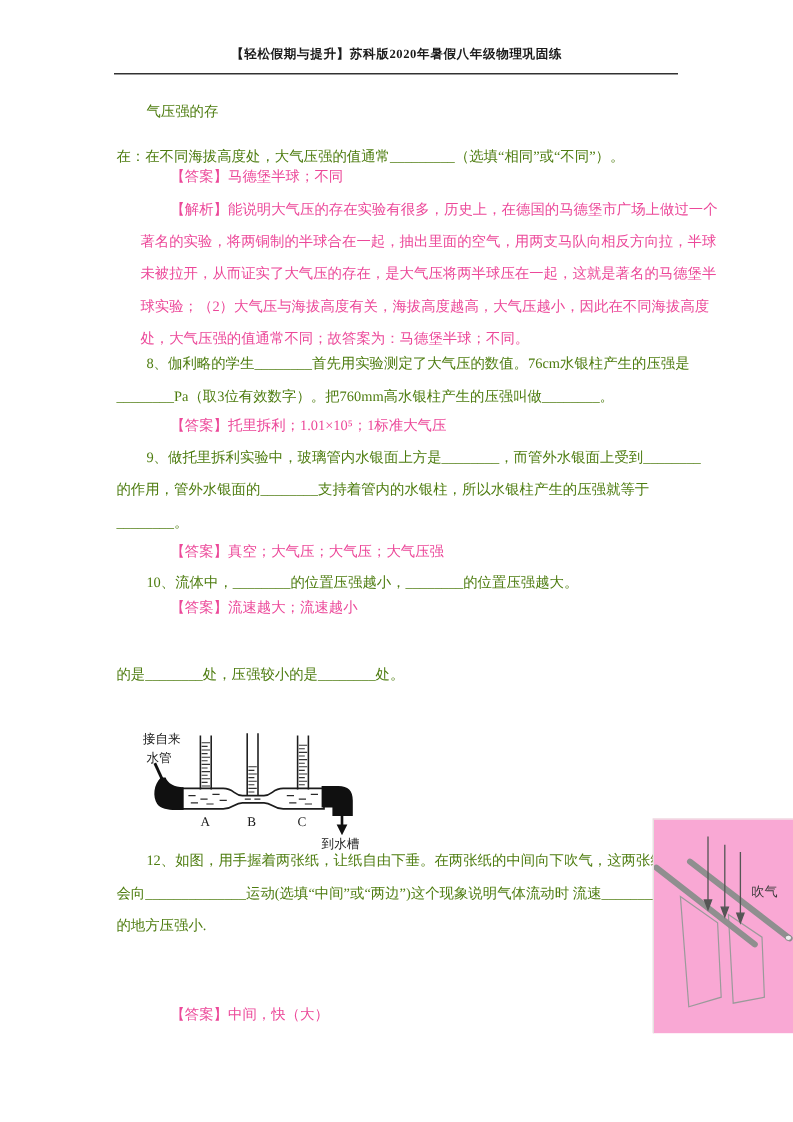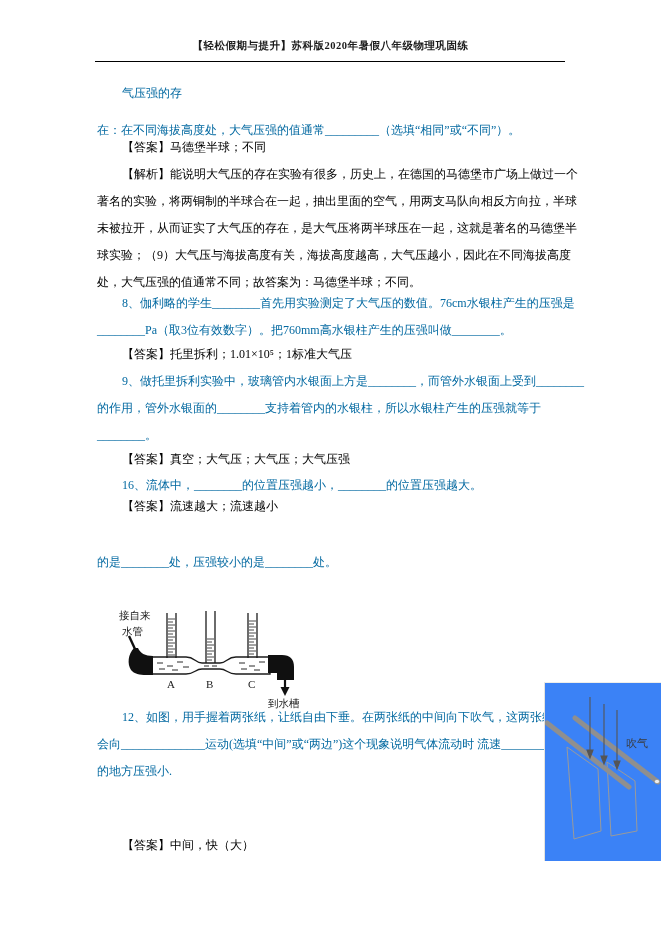--- a/index.html
+++ b/index.html
@@ -15,56 +15,56 @@
     text-align:center; font-size:10.5px; font-weight:bold;
     letter-spacing:0.5px; color:#1a1a1a; line-height:20px;
   }
   .hrule {
     position:absolute; top:61px; left:95px; width:470px; height:0;
     border-top:1.6px solid #000;
   }
   .ln {
     position:absolute; left:97px; width:480px;
     font-size:12px; line-height:27px; white-space:pre;
-    color:#0369a1;
+    color:#4d7c0f;
   }
   .ind { padding-left:25px; }
-  .red { color:#000000; }
+  .red { color:#ec4899;margin-left:20px; }
   .fig { position:absolute;margin-top:32px; }
   .fig svg { display:block; }
-  .fig2bg { background:#3b82f6; border-left:1px solid #e3e3df; border-top:1px solid #eeeeea; }
+  .fig2bg { background:#f9a8d4; border-left:1px solid #e3e3df; border-top:1px solid #eeeeea; }
 </style>
 </head>
 <body>
 
 <div class="page">
 
   <div class="hdr">【轻松假期与提升】苏科版2020年暑假八年级物理巩固练</div>
   <div class="hrule"></div>
 
   <div class="ln ind" style="top:80px">气压强的存</div>
   <div class="ln" style="top:117px">在：在不同海拔高度处，大气压强的值通常_________（选填“相同”或“不同”）。</div>
   <div class="ln ind red" style="top:134px">【答案】马德堡半球；不同</div>
 
   <div class="ln ind red" style="top:161px">【解析】能说明大气压的存在实验有很多，历史上，在德国的马德堡市广场上做过一个</div>
   <div class="ln red" style="top:188px">著名的实验，将两铜制的半球合在一起，抽出里面的空气，用两支马队向相反方向拉，半球</div>
   <div class="ln red" style="top:215px">未被拉开，从而证实了大气压的存在，是大气压将两半球压在一起，这就是著名的马德堡半</div>
-  <div class="ln red" style="top:242px">球实验；（9）大气压与海拔高度有关，海拔高度越高，大气压越小，因此在不同海拔高度</div>
+  <div class="ln red" style="top:242px">球实验；（2）大气压与海拔高度有关，海拔高度越高，大气压越小，因此在不同海拔高度</div>
   <div class="ln red" style="top:269px">处，大气压强的值通常不同；故答案为：马德堡半球；不同。</div>
 
   <div class="ln ind" style="top:290px">8、伽利略的学生________首先用实验测定了大气压的数值。76cm水银柱产生的压强是</div>
   <div class="ln" style="top:317px">________Pa（取3位有效数字）。把760mm高水银柱产生的压强叫做________。</div>
   <div class="ln ind red" style="top:341px">【答案】托里拆利；1.01×10⁵；1标准大气压</div>
 
   <div class="ln ind" style="top:368px">9、做托里拆利实验中，玻璃管内水银面上方是________，而管外水银面上受到________</div>
   <div class="ln" style="top:395px">的作用，管外水银面的________支持着管内的水银柱，所以水银柱产生的压强就等于</div>
   <div class="ln" style="top:422px">________。</div>
   <div class="ln ind red" style="top:446px">【答案】真空；大气压；大气压；大气压强</div>
 
-  <div class="ln ind" style="top:472px">16、流体中，________的位置压强越小，________的位置压强越大。</div>
+  <div class="ln ind" style="top:472px">10、流体中，________的位置压强越小，________的位置压强越大。</div>
   <div class="ln ind red" style="top:493px">【答案】流速越大；流速越小</div>
 
   <div class="ln" style="top:549px">的是________处，压强较小的是________处。</div>
 
   <div class="fig" style="left:112px; top:576px">
     <svg width="200" height="104" viewBox="0 0 200 104">
 
       <path d="M40,49 L74,49 C83,49 83,55 90,55 L108,55 C115,55 115,49 124,49 L158,49 L158,66 L124,66 C115,66 115,61 108,61 L90,61 C83,61 83,66 74,66 L40,66 Z" fill="#ffffff" stroke="#1c1c1c" stroke-width="1.4"></path>
 
       <g stroke="#2a2a2a" stroke-width="1">

